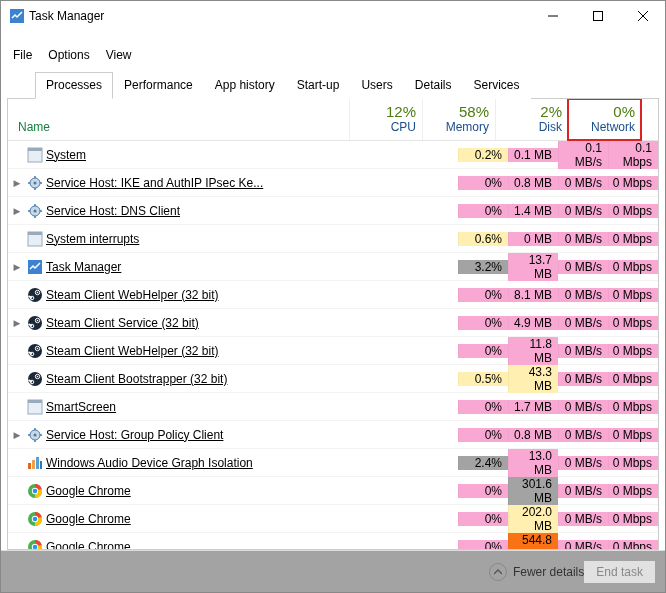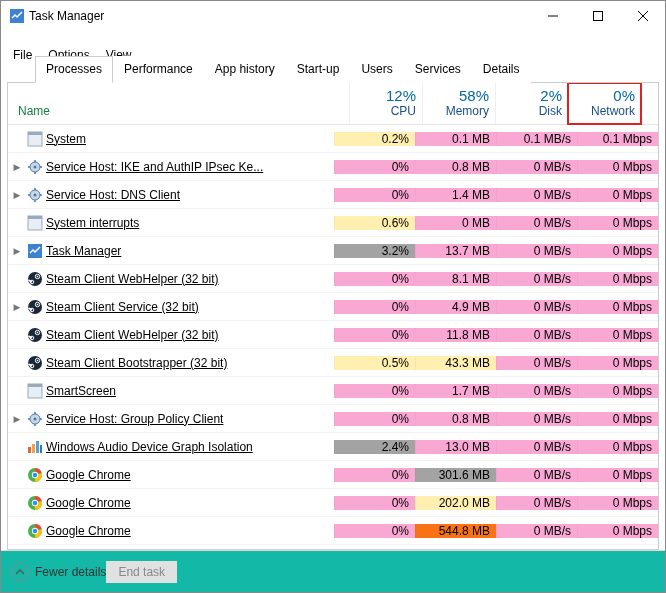--- a/index.html
+++ b/index.html
@@ -33,21 +33,21 @@
     font-family: Arial, sans-serif;
   }
   .menubar {
     display: flex;
     padding: 0 4px;
     height: 20px;
     align-items: center;
   }
   .menubar .mitem { padding: 2px 8px; margin-top: 28px; }
   .tabsrow {
-    margin: 4px 6px 0 6px;
+    margin: 20px 6px 0 6px;
     display: flex;
     border-bottom: 1px solid #ccc;
     align-items: flex-end;
     padding-left: 28px;
   }
   .tab {
     padding: 5px 10px 6px 10px;
     border: 1px solid transparent;
     position: relative;
     bottom: -1px;
@@ -81,21 +81,21 @@
   .metcol {
     width: 73px;
     border-left: 1px solid #eee;
     text-align: right;
     padding: 4px 6px 6px 4px;
     color: #1a4e8a;
     display: flex;
     flex-direction: column;
     justify-content: flex-end;
   }
-  .metcol .pct { color: #0369a1; font-size: 15px; }
+  .metcol .pct { color: #4d7c0f; font-size: 15px; }
   .highlight-box {
     outline: 2px solid #d22;
     outline-offset: -1px;
   }
   .scroller {
     flex: 1;
     overflow-y: scroll;
     overflow-x: hidden;
   }
   .scroller::-webkit-scrollbar { width: 17px; }
@@ -117,37 +117,37 @@
   .row .nmcell {
     flex: 1;
     padding-left: 2px;
     white-space: nowrap;
     overflow: hidden;
     text-overflow: ellipsis;
     padding-right: 16px;
     text-decoration: underline;
   }
   .row .val {
-    width: 81px;
+    width: 50px;
     text-align: right;
     padding-right: 6px;
     border-left: 1px solid rgba(0,0,0,0.03);
   }
   .heat1 { background: #f9a8d4; }
   .heat2 { background: #ffefb0; }
   .heat3 { background: #a3a3a3; }
   .heat4 { background: #f97316; }
   .footer {
     border-top: 1px solid #ddd;
-    background: #14b8a6;
+    background: #a3a3a3;
     height: 42px;
     display: flex;
     align-items: center;
     padding: 0 10px;
-    justify-content: flex-start;
+    justify-content: flex-end;
   }
   .fewer { display: flex; align-items: center; gap: 6px; color: #333;}
   .fewer .circ {
     width: 18px; height: 18px; border: 1px solid #888; border-radius: 50%;
     display:flex;align-items:center;justify-content:center;font-size:10px;color:#555;
   }
   .endbtn {
     background: #e1e1e1;
     padding: 4px 12px;
     color: #888;
@@ -187,22 +187,22 @@
     <div class="mitem">Options</div>
     <div class="mitem">View</div>
   </div>
 
 <div class="tabsrow" id="tabs">
     <div class="tab active">Processes</div>
     <div class="tab">Performance</div>
     <div class="tab">App history</div>
     <div class="tab">Start-up</div>
     <div class="tab">Users</div>
+    <div class="tab">Details</div>
     <div class="tab">Services</div>
-    <div class="tab">Details</div>
   </div>
 
 <div class="content">
   <div class="hdrrow">
     <div class="namecol">Name</div>
     <div class="metcol">
       <div class="pct">12%</div>
       <div class="lbl">CPU</div>
     </div>
     <div class="metcol">

